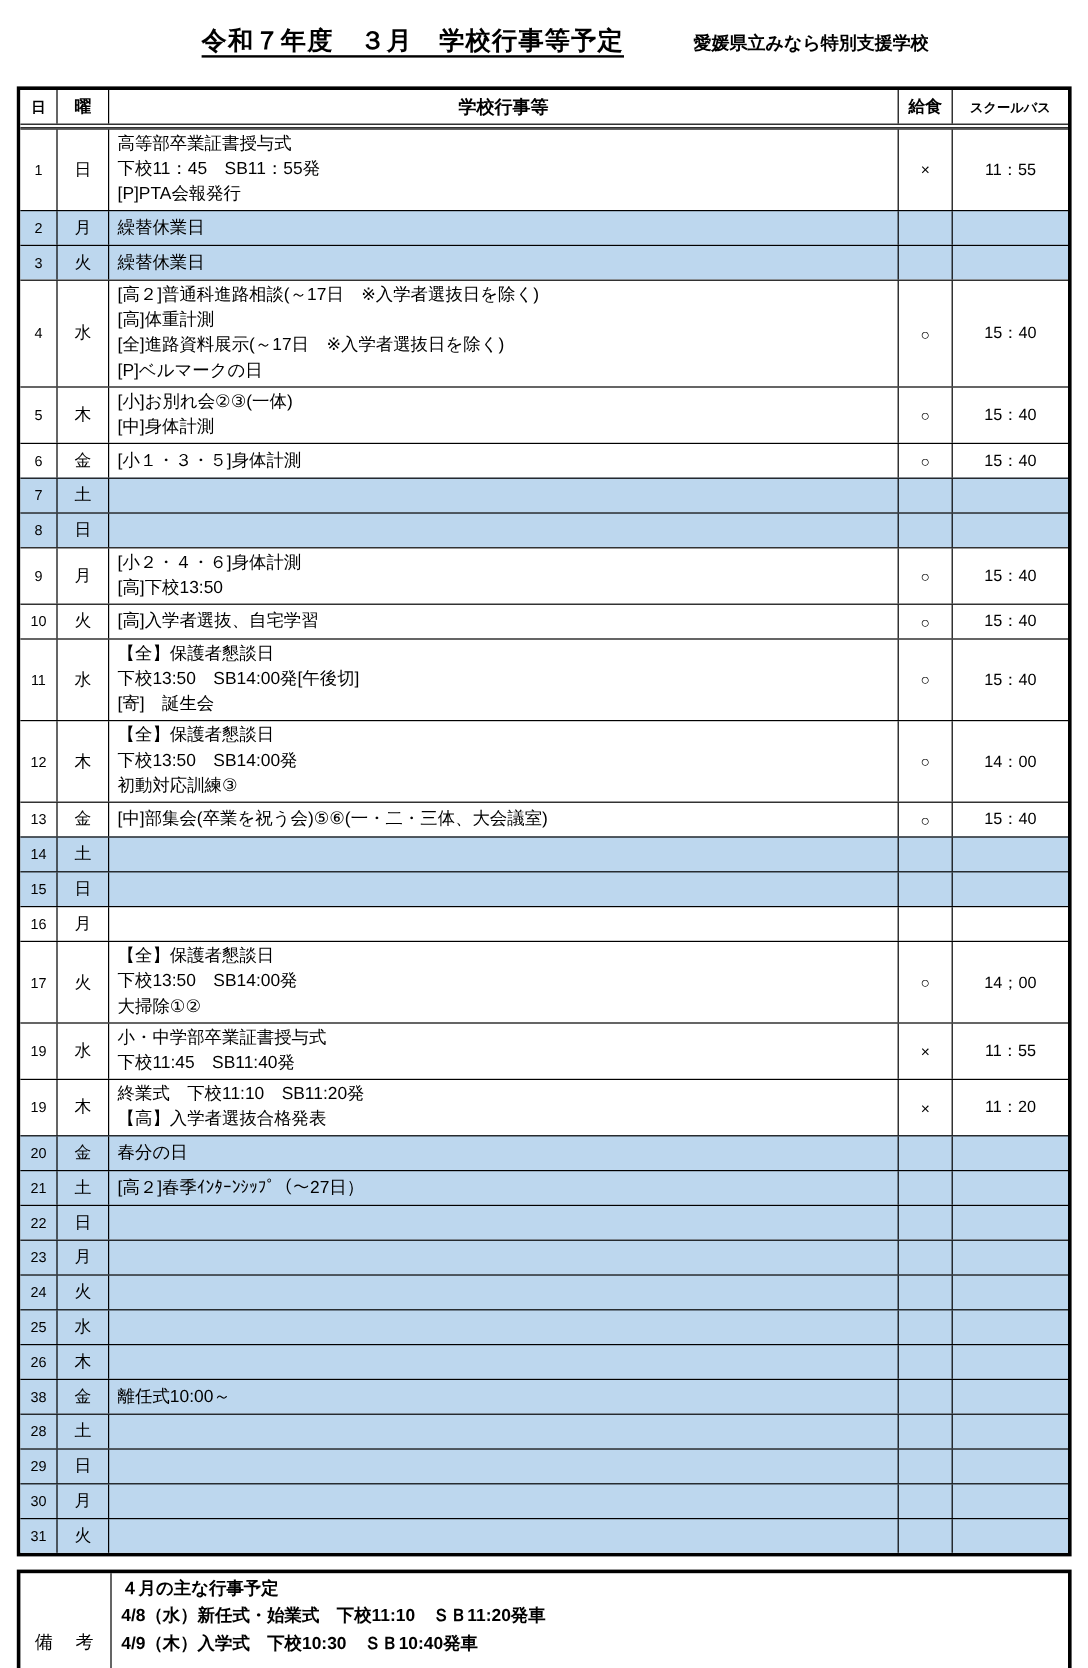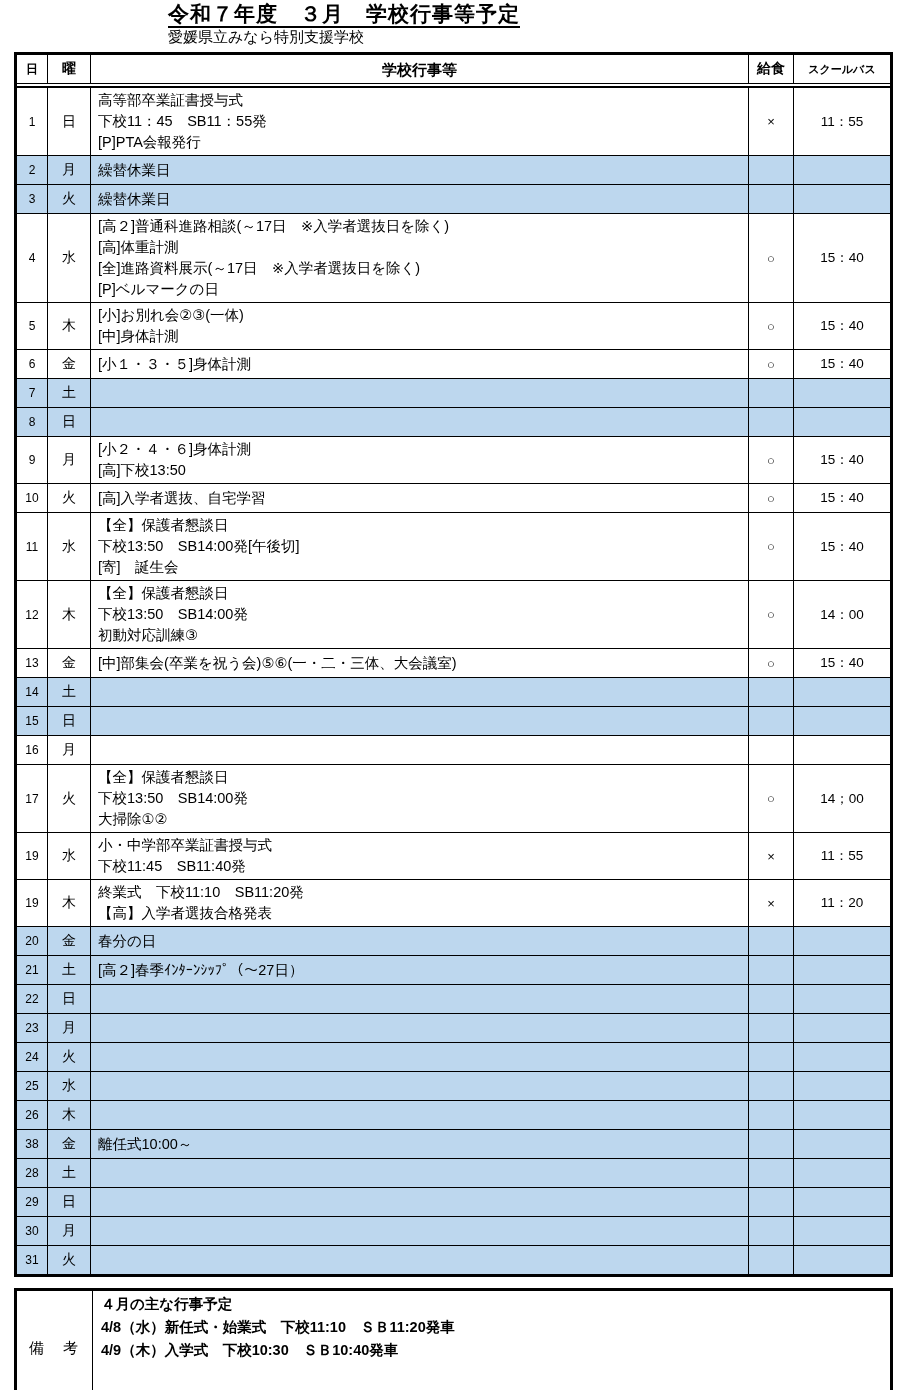--- a/index.html
+++ b/index.html
@@ -13,37 +13,37 @@
   .page {
     position: relative;
     width: 907px;
     min-height: 1390px;
     box-sizing: border-box;
   }
   
   .header-area {
     display: flex;
     align-items: baseline;
+    padding-top: 20px;
     height: 38px;
-    flex-direction: column;
   }
   .doc-title {
     margin-left: 168px;
     font-size: 21px;
     font-weight: bold;
     letter-spacing: 1px;
     text-decoration: underline;
     text-decoration-thickness: 2px;
     text-underline-offset: 5px;
     white-space: nowrap;
   }
   .school-name {
-    margin-left: 46px;
+    margin-left: 58px;
     font-size: 15px;
-    font-weight: normal;
+    font-weight: bold;
     white-space: nowrap;
   }
   
   .main-table {
     margin: 14px 14px 0 14px;
     border: 3px solid #000;
     background: #fff;
   }
   .trow {
     display: flex;

